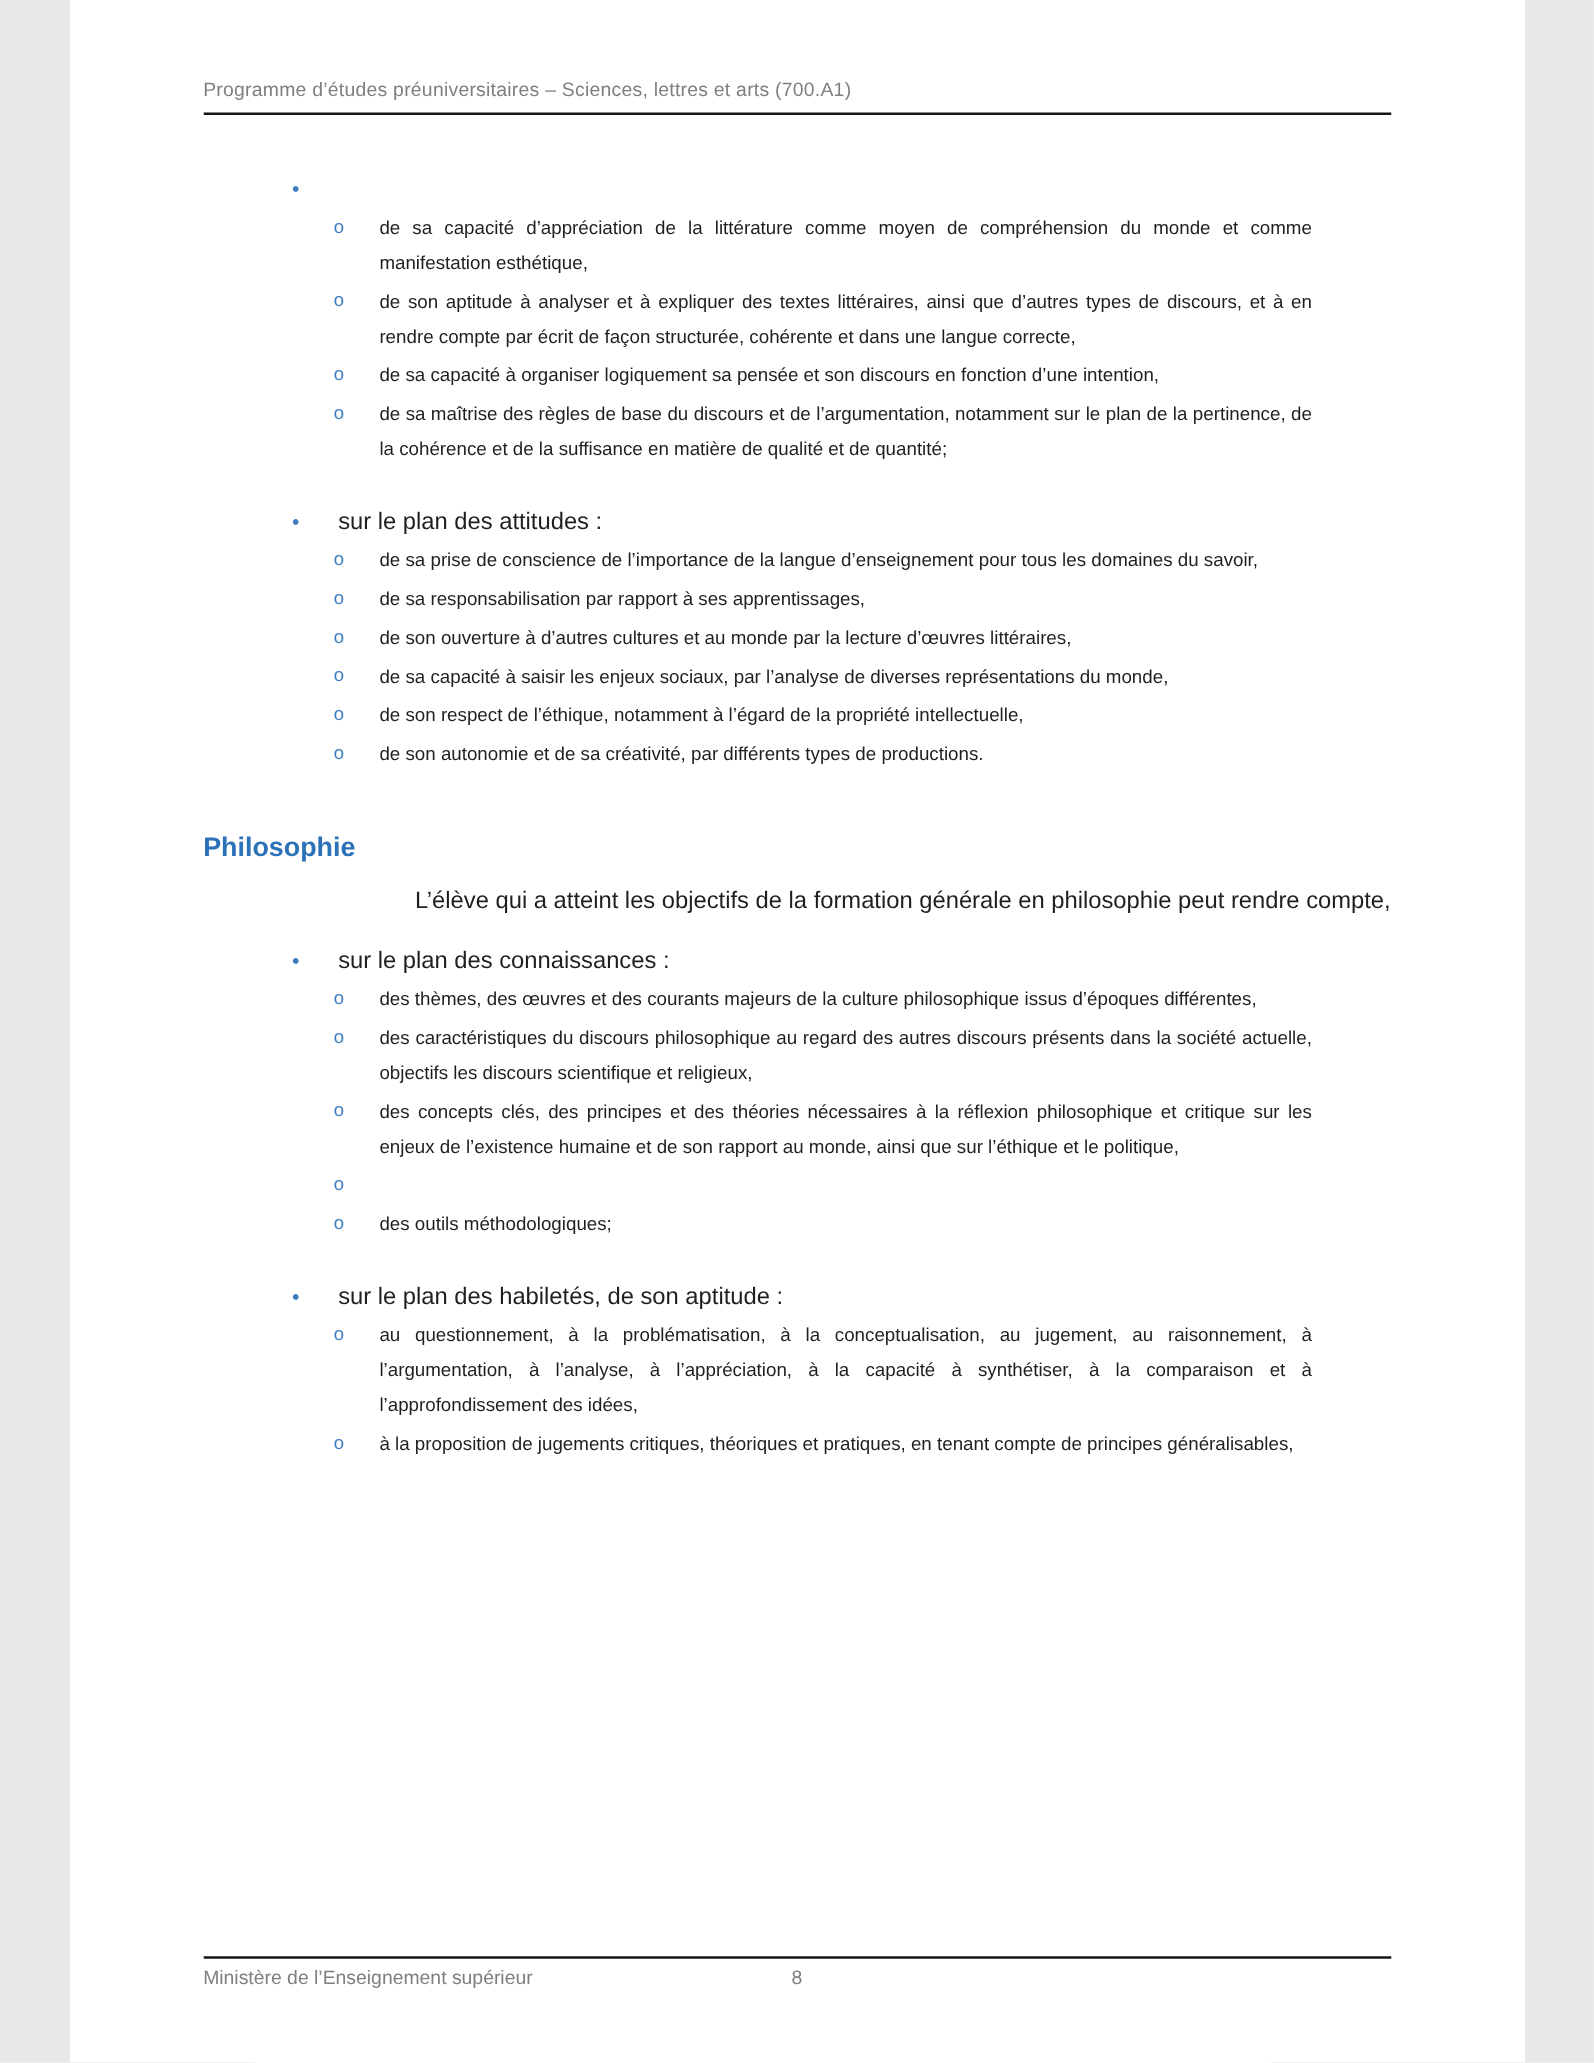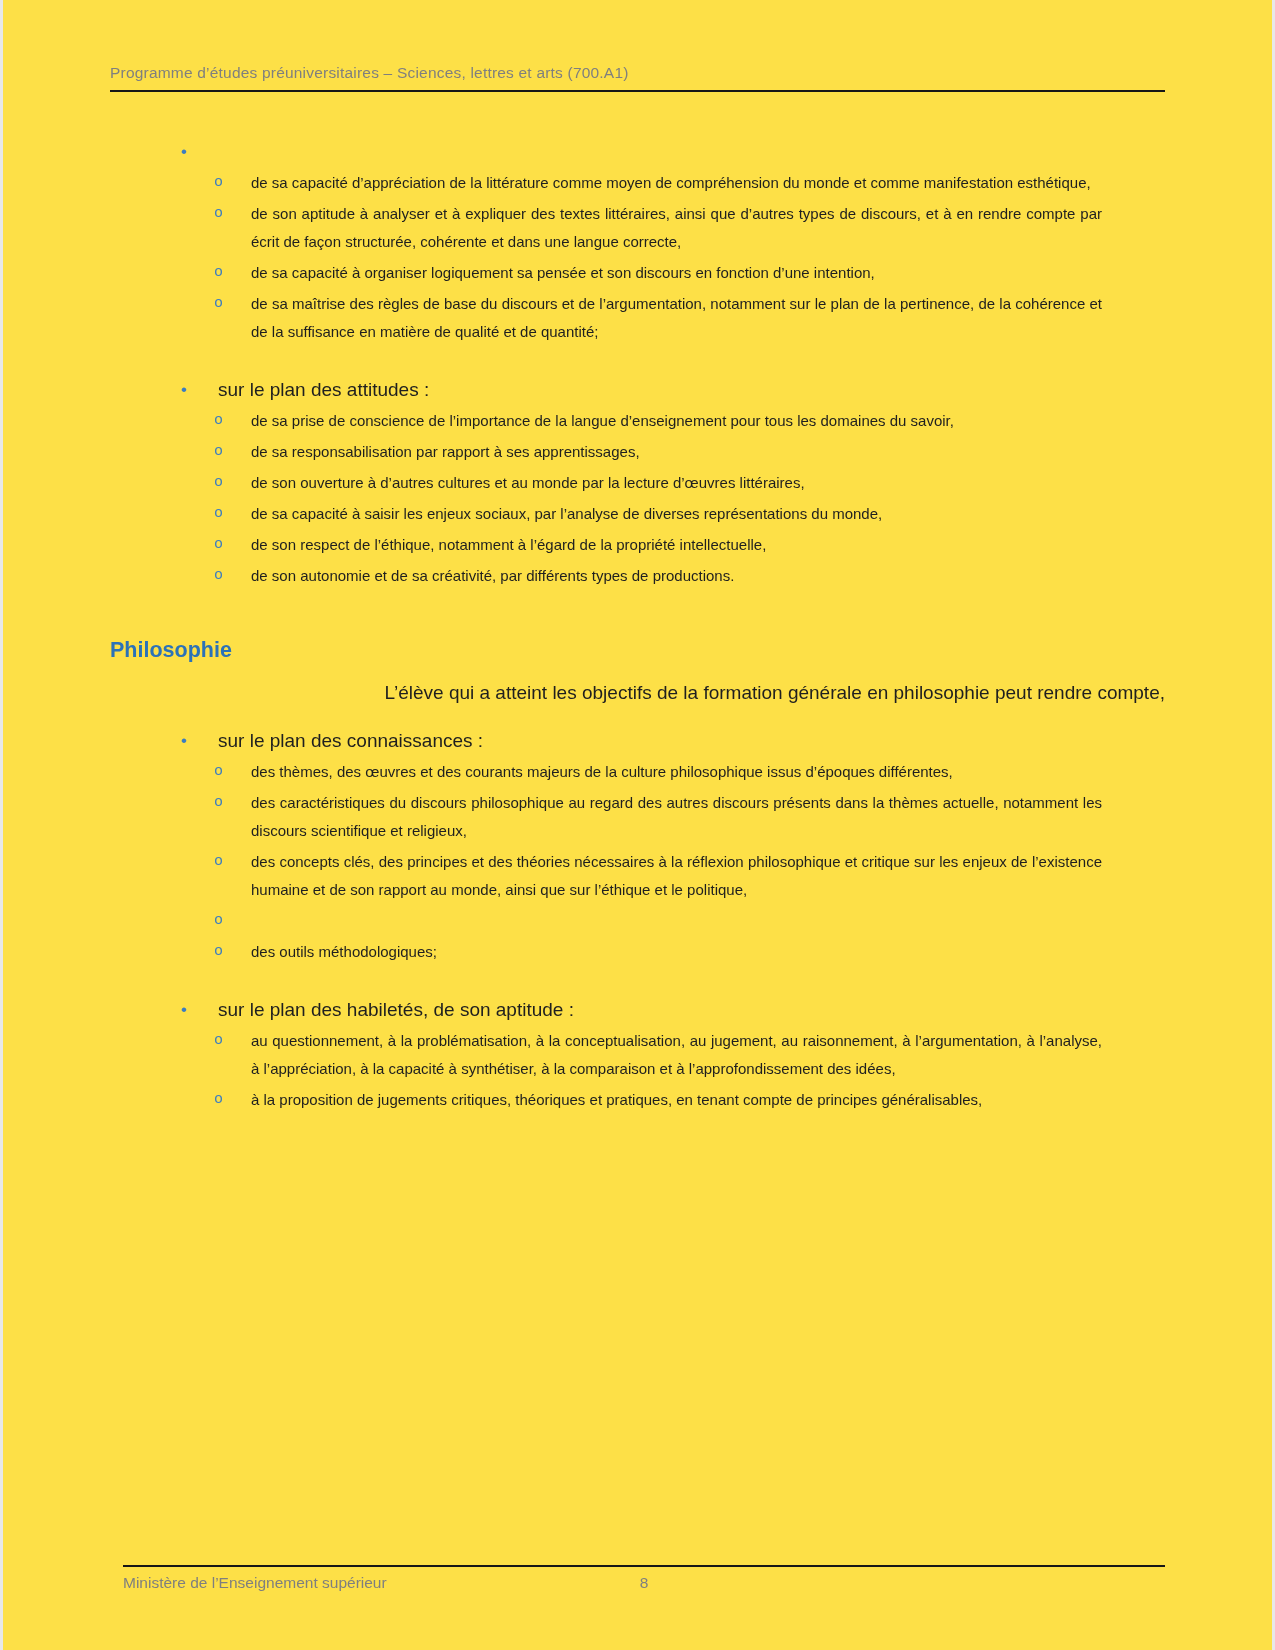--- a/index.html
+++ b/index.html
@@ -1,22 +1,22 @@
 <!DOCTYPE html>
 <html><head>
 <meta charset="utf-8">
 <style>
   * { margin: 0; padding: 0; box-sizing: border-box; }
   html, body { background: #e8e8e8; }
   .page {
     position: relative;
-    width: 1269px;
+    width: 1164px;
     height: 1650px;
     margin: 0 auto;
-    background: #fde047;
+    background: #ffffff;
     font-family: "Liberation Sans", sans-serif;
     color: #1f1f1f;
     overflow: hidden;
   }
   .margins { padding-left: 107px; padding-right: 107px; }
 
   
   .header { padding-top: 64px; }
   .header-text {
     font-size: 15.5px;
@@ -80,21 +80,21 @@
     margin-bottom: 20px;
     font-size: 19px;
     line-height: 28px;
     color: #1f1f1f;
     text-align: right;
   }
 
   
   .footer {
     position: absolute;
-    left: 120px;
+    left: 107px;
     right: 107px;
     bottom: 58px;
   }
   .footer-rule { border-top: 2px solid #161616; }
   .footer-row {
     display: flex;
     align-items: baseline;
     padding-top: 7px;
     font-size: 15.5px;
     color: #7f7f7f;
@@ -180,21 +180,21 @@
       <div class="l1">
         <span class="b1">•</span>
         <span class="l1-text">sur le plan des connaissances :</span>
       </div>
       <div class="l2">
         <span class="b2">o</span>
         <p>des thèmes, des œuvres et des courants majeurs de la culture philosophique issus d’époques différentes,</p>
       </div>
       <div class="l2">
         <span class="b2">o</span>
-        <p>des caractéristiques du discours philosophique au regard des autres discours présents dans la thèmes actuelle, notamment les discours scientifique et religieux,</p>
+        <p>des caractéristiques du discours philosophique au regard des autres discours présents dans la société actuelle, objectifs les discours scientifique et religieux,</p>
       </div>
       <div class="l2">
         <span class="b2">o</span>
         <p>des concepts clés, des principes et des théories nécessaires à la réflexion philosophique et critique sur les enjeux de l’existence humaine et de son rapport au monde, ainsi que sur l’éthique et le politique,</p>
       </div>
       <div class="l2">
         <span class="b2">o</span>
       </div>
       <div class="l2">
         <span class="b2">o</span>

